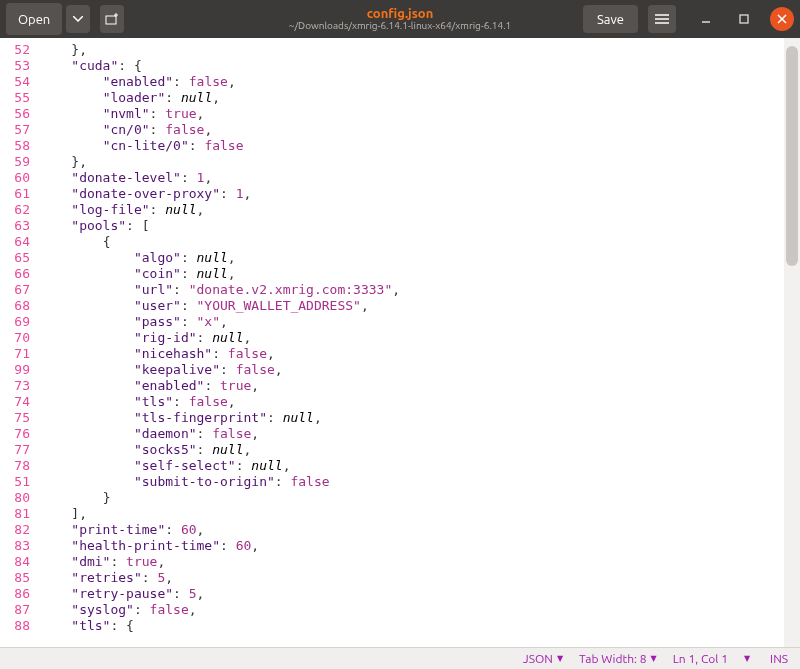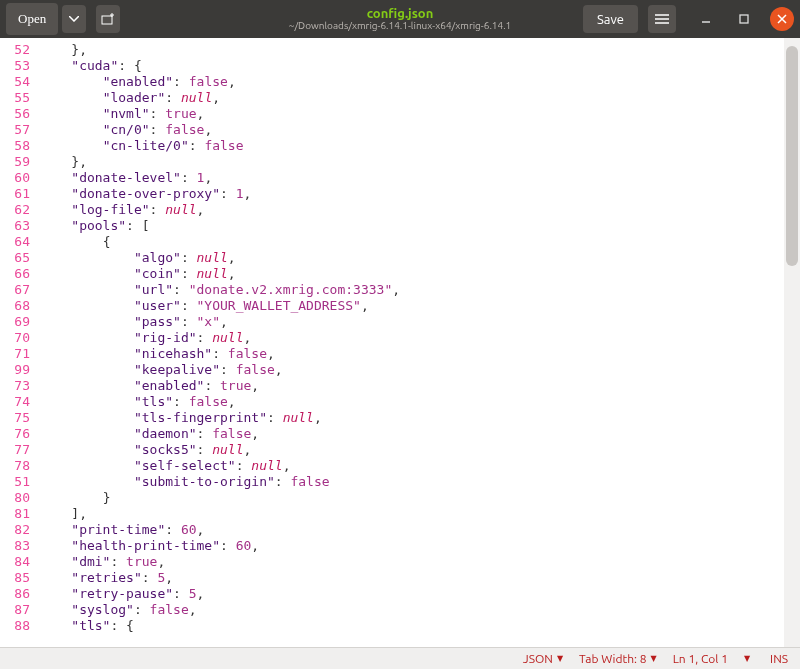--- a/index.html
+++ b/index.html
@@ -1,46 +1,46 @@
 <!DOCTYPE html>
 <html><head>
 <meta charset="utf-8">
 <style>
   * { margin: 0; padding: 0; box-sizing: border-box; }
   html, body { width: 800px; height: 669px; font-family: "Ubuntu", "DejaVu Sans", sans-serif; overflow: hidden; background: #fff; }
   .window { width: 800px; height: 669px; display: flex; flex-direction: column; }
   
   .header { height: 38px; background: #3b3a38; display: flex; align-items: center; color: #e6e4e2; padding: 0 6px; position: relative; }
   .hbtn { background: #55524f; border-radius: 4px; height: 28px; display: flex; align-items: center; justify-content: center; color: #fff; font-size: 13px; margin-right: 4px; cursor: pointer; }
-  .open-btn { padding: 16px 12px; font-family: Liberation Serif, serif; }
+  .open-btn { padding: 16px 12px; }
   .caret-btn { width: 24px; }
   .newtab-btn { width: 24px; margin-left: 6px; }
   .titlewrap { position: absolute; left: 50%; top: 50%; transform: translate(-50%,-50%); text-align: center; line-height: 1.1; pointer-events: none; }
-  .titlewrap .t1 { font-size: 13px; font-weight: 700; color: #84cc16; }
+  .titlewrap .t1 { font-size: 13px; font-weight: 700; color: #f97316; }
   .titlewrap .t2 { font-size: 10px; color: #bdb8b3; }
   .right-controls { margin-left: auto; display: flex; align-items: center; gap: 6px; }
   .save-btn { padding: 0 14px; }
   .menu-btn { width: 28px; }
   .winctl { width: 24px; height: 24px; display:flex; align-items:center; justify-content:center; border-radius:50%; font-size:13px; cursor:pointer; margin-left:8px; color:#ddd; }
   .winctl.close { background: #e95420; color:#fff; }
   
   .editor { flex: 1; display: flex; background: #ffffff; overflow: hidden; position: relative; }
   .gutter { width: 40px; background: #fff; text-align: right; padding-right: 10px; font-family: "DejaVu Sans Mono", monospace; font-size: 13px; color: #ec4899; line-height: 16px; padding-top: 4px; user-select:none; }
   .code { flex:1; font-family: "DejaVu Sans Mono", monospace; font-size: 13px; line-height: 16px; white-space: pre; padding-top: 4px; padding-left: 0; color: #333; }
   .scrollbar { position:absolute; top:0; right:0; bottom:0; width:16px; background:#f2f1f0; }
   .scroll-thumb { position:absolute; left:2px; right:2px; top:8px; height:220px; background:#c9c6c3; border-radius:6px; }
   
   .pn { color: #333; }
   .key { color: #50126e; }
   .str { color: #a33086; }
   .num { color: #a33086; }
   .bool { color: #a33086; }
-  .null { color: #be185d; font-style: italic; }
+  .null { color: #000000; font-style: italic; }
   
-  .statusbar { height: 22px; background: #f0efee; border-top:1px solid #d5d3d0; display:flex; align-items:center; font-size:12px; color:#b91c1c; padding:0 12px; }
+  .statusbar { height: 22px; background: #f0efee; border-top:1px solid #d5d3d0; display:flex; align-items:center; font-size:12px; color:#a21caf; padding:0 12px; }
   .sb-spacer { flex:1; }
   .sb-item { margin: 0 8px; cursor:pointer; display:flex; align-items:center; gap:4px; }
   .sb-item .tri { font-size:8px; }
   svg { display:block; }
 </style>
 </head>
 <body>
 
 <div class="window">
 

